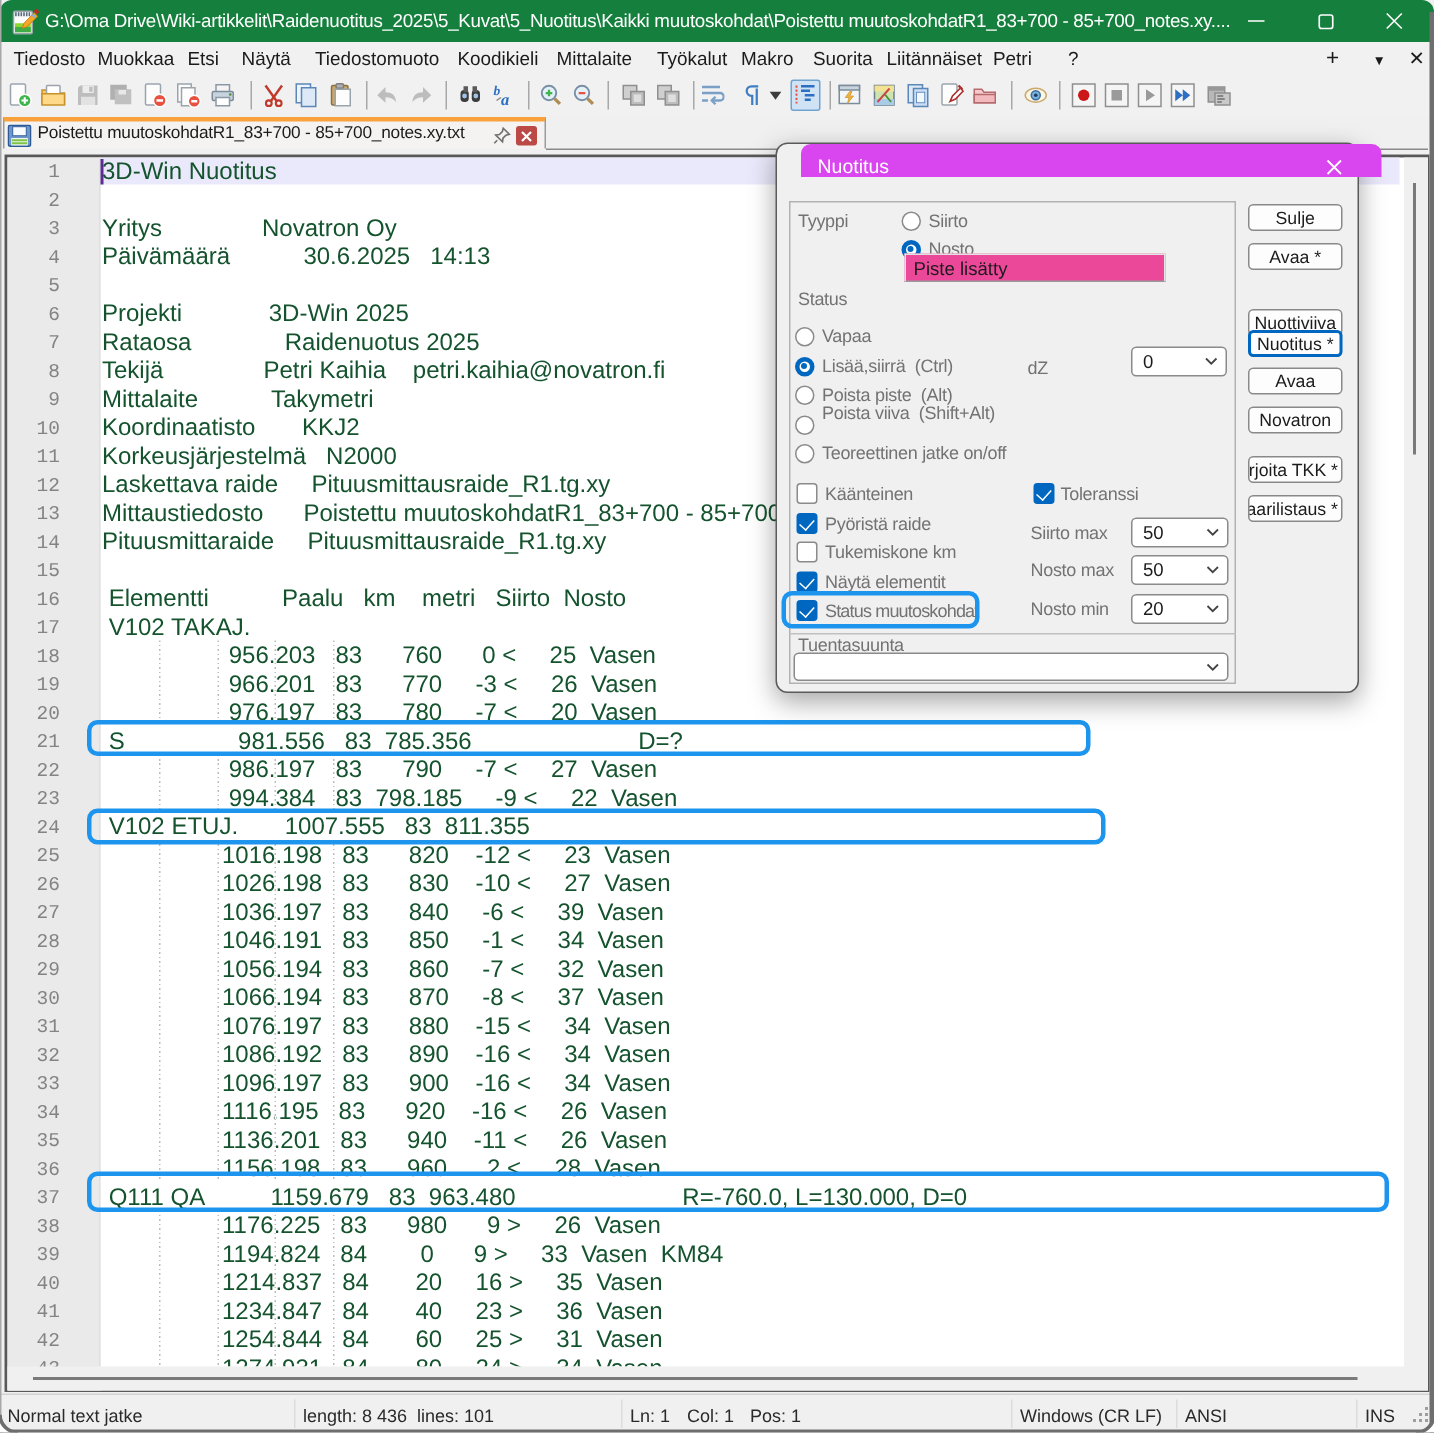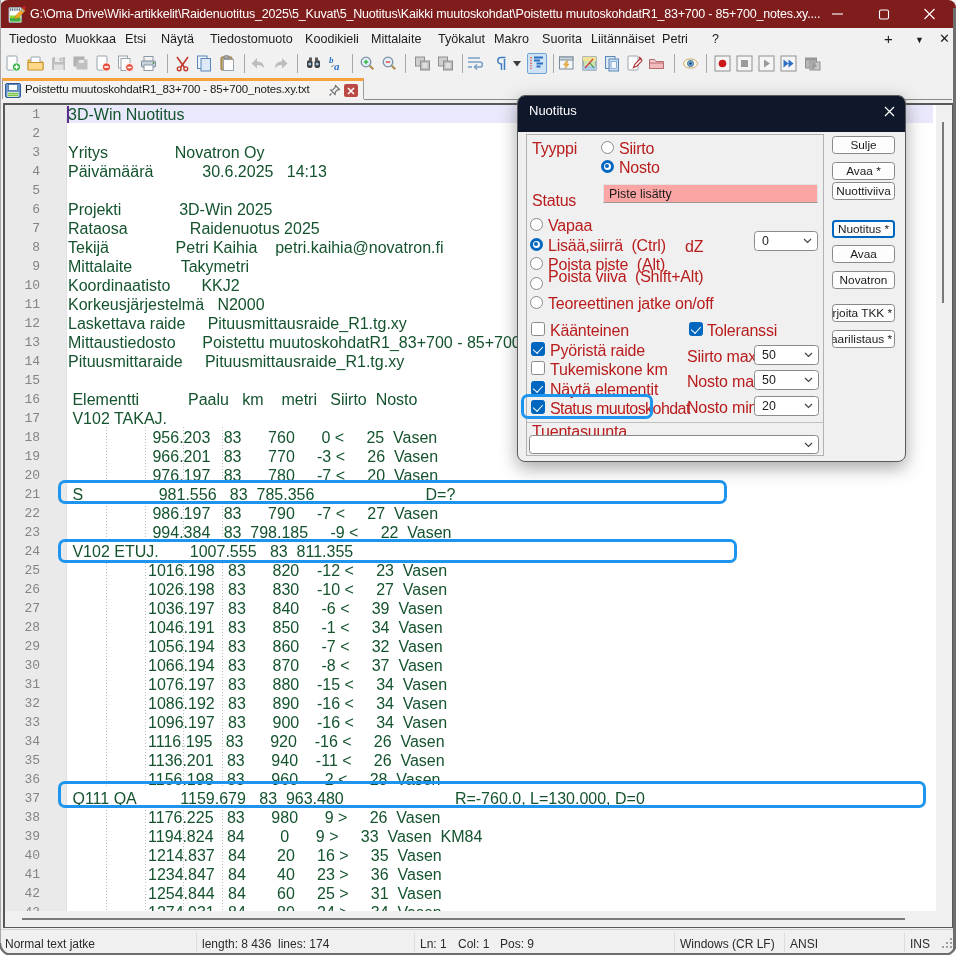--- a/index.html
+++ b/index.html
@@ -1,18 +1,18 @@
 <!DOCTYPE html>
 <html><head><meta charset="utf-8"><style>
 *{margin:0;padding:0;box-sizing:border-box}
 html,body{width:956px;height:955px;overflow:hidden;background:#f0f0f0;
  font-family:"Liberation Sans",sans-serif;-webkit-font-smoothing:antialiased}
 .abs{position:absolute}
 
-#titlebar{position:absolute;left:0;top:0;width:956px;height:28px;background:#7f1d1d;border-radius:8px 8px 0 0}
+#titlebar{position:absolute;left:0;top:0;width:956px;height:28px;background:#15803d;border-radius:8px 8px 0 0}
 #title-text{position:absolute;left:30px;top:7px;font-size:12.5px;color:#ffffff;white-space:nowrap;letter-spacing:-0.2px}
 
 #menubar{position:absolute;left:0;top:28px;width:956px;height:22px;background:#f1f1f1}
 .mi{position:absolute;top:4px;font-size:12.6px;color:#1b1b1b;white-space:nowrap}
 
 #toolbar{position:absolute;left:0;top:50px;width:956px;height:27px;background:#f1f1f1}
 .ti{position:absolute;top:5px}
 .tsep{position:absolute;top:4px;width:1px;height:19px;background:#a8a8a8}
 
 #tabbar{position:absolute;left:0;top:77px;width:956px;height:26px;background:#f0f0f0}
@@ -32,35 +32,35 @@
 #vsb{position:absolute;left:936px;top:105px;width:16px;height:822px;background:#f0f0f0}
 #vsb-thumb{position:absolute;left:942px;top:122px;width:2px;height:181px;background:#7a7a7a}
 #hsb{position:absolute;left:5px;top:911px;width:931px;height:16px;background:#f0f0f0}
 #hsb-thumb{position:absolute;left:22px;top:918px;width:883px;height:2px;background:#7a7a7a}
 
 #statusbar{position:absolute;left:0;top:929px;width:956px;height:26px;background:#f0f0f0;border-top:1px solid #d2d2d2}
 .st{position:absolute;top:7px;font-size:12px;color:#2a2a2a;white-space:nowrap}
 .ssep{position:absolute;top:3px;width:1px;height:19px;background:#dcdcdc}
 
 #dialog{position:absolute;left:517px;top:95px;width:389px;height:367px;background:#f0f0f0;border:1.5px solid #5a5a5a;border-radius:8px;box-shadow:0 6px 18px rgba(0,0,0,.35)}
-#dlg-title{position:absolute;left:0;top:0;width:100%;height:36px;background:#0f172a;border-radius:6.5px 6.5px 0 0}
+#dlg-title{position:absolute;left:16px;top:0;width:100%;height:22px;background:#d946ef;border-radius:6.5px 6.5px 0 0}
 #dlg-title span{position:absolute;left:11px;top:7px;color:#fff;font-size:13px}
-.dl{position:absolute;font-size:16px;letter-spacing:-0.2px;color:#b91c1c;white-space:pre}
+.dl{position:absolute;font-size:12px;letter-spacing:-0.2px;color:#737373;white-space:pre}
 #groupbox{position:absolute;left:8px;top:38px;width:298px;height:322px;border:1px solid #b2b2b2}
 .radio{position:absolute;width:13px;height:13px;border:1px solid #8a8a8a;border-radius:50%;background:#fff}
 .radio.on{border:3.5px solid #0067c0}
 .radio.on::after{content:"";position:absolute;left:1px;top:1px;width:4px;height:4px;border-radius:50%;background:#0067c0}
 .cb{position:absolute;width:13.5px;height:13.5px;border:1px solid #8a8a8a;border-radius:2.5px;background:#fff}
 .cb.on{background:#0067c0;border-color:#0067c0}
 .cb.on::after{content:"";position:absolute;left:3.2px;top:0.8px;width:4.5px;height:8px;border:solid #fff;border-width:0 1.6px 1.6px 0;transform:rotate(42deg)}
 .combo{position:absolute;background:#fff;border:1px solid #8a8a8a;border-radius:3.5px}
 .combo .val{position:absolute;left:7px;top:2px;font-size:12.4px;color:#1b1b1b}
 .combo svg{position:absolute;right:5px;top:50%;margin-top:-4px}
 .btn{position:absolute;left:314px;width:63px;height:18px;background:#fdfdfd;border:1px solid #898989;border-radius:3.5px;font-size:11.8px;color:#1b1b1b;overflow:hidden;display:flex;align-items:center;justify-content:center;white-space:nowrap}
-#statusfield{position:absolute;left:85px;top:88px;width:215px;height:19px;background:#fca5a5;border:1px solid #e2e2e2;border-bottom:1px solid #9a9a9a}
+#statusfield{position:absolute;left:85px;top:73px;width:174px;height:19px;background:#ec4899;border:1px solid #e2e2e2;border-bottom:1px solid #9a9a9a}
 #statusfield span{position:absolute;left:5px;top:2px;font-size:12.4px;color:#1b1b1b}
 #hl-kaikki{position:absolute;left:3px;top:298px;width:132px;height:25px;border:3.5px solid #1d95ee;border-radius:7px}
 </style></head>
 <body>
 <div id="titlebar">
     <svg class="abs" style="left:8px;top:5px" width="19" height="19" viewBox="0 0 19 19">
 <rect x="1" y="2.5" width="12.5" height="15" rx="1" fill="#fdfdfd" stroke="#9aa4ad"></rect>
 <path d="M2 10.5h10.5v6H2z" fill="#8ed62f"></path>
       <path d="M2 13h10.5v3.5H2z" fill="#3fae49"></path>
 <path d="M2.6 3.2v2.6M4.4 3.2v2.6M6.2 3.2v2.6M8 3.2v2.6M9.8 3.2v2.6M11.6 3.2v2.6" stroke="#5a6b7a" stroke-width="1.1"></path>
@@ -401,25 +401,25 @@
 <div class="bluebox" style="left:58px;top:539px;width:679px;height:24px"></div>
 <div class="bluebox" style="left:58px;top:781px;width:868px;height:27px"></div>
 <div id="vsb"></div>
 <div id="vsb-thumb"></div>
 <div id="hsb"></div>
 <div id="hsb-thumb"></div>
 <div id="statusbar">
 <span class="st" style="left:5px">Normal text jatke</span>
 <div class="ssep" style="left:196px"></div>
 <span class="st" style="left:202px">length: 8 436</span>
-<span class="st" style="left:278px">lines: 174</span>
+<span class="st" style="left:278px">lines: 101</span>
 <div class="ssep" style="left:414px"></div>
 <span class="st" style="left:420px">Ln: 1</span>
 <span class="st" style="left:458px">Col: 1</span>
-<span class="st" style="left:500px">Pos: 9</span>
+<span class="st" style="left:500px">Pos: 1</span>
 <div class="ssep" style="left:674px"></div>
 <span class="st" style="left:680px">Windows (CR LF)</span>
 <div class="ssep" style="left:784px"></div>
 <span class="st" style="left:790px">ANSI</span>
 <div class="ssep" style="left:904px"></div>
 <span class="st" style="left:910px">INS</span>
   </div>
 <div class="abs" style="left:0;top:0;width:1px;height:955px;background:#a8a8a8"></div>
 <div class="abs" style="left:953px;top:8px;width:3px;height:947px;background:#6e6e6e"></div>
 <div class="abs" style="left:0;top:953px;width:956px;height:2px;background:#6e6e6e"></div>
@@ -512,18 +512,18 @@
     <div class="abs" style="left:9px;top:326px;width:297px;height:1px;background:#c0c0c0"></div>
     <span class="dl" style="left:14px;top:327px">Tuentasuunta</span>
     <div class="combo" style="left:11px;top:339px;width:290px;height:19px">
       <span class="val"></span>
       <svg width="9" height="8" viewBox="0 0 9 8">
         <path d="M1 2l3.5 3.5L8 2" fill="none" stroke="#444" stroke-width="1.2"></path>
       </svg>
     </div>
     <div class="btn" style="top:40px;">Sulje</div>
     <div class="btn" style="top:66px;">Avaa *</div>
-    <div class="btn" style="top:86px;">Nuottiviiva</div>
+    <div class="btn" style="top:110px;">Nuottiviiva</div>
     <div class="btn" style="top:124px;border:2px solid #0067c0;line-height:14px;">Nuotitus *</div>
     <div class="btn" style="top:149px;">Avaa</div>
     <div class="btn" style="top:175px;">Novatron</div>
     <div class="btn" style="top:208px;justify-content:flex-end;padding-right:2px">Kirjoita TKK *</div>
     <div class="btn" style="top:234px;justify-content:flex-end;padding-right:2px">Kaarilistaus *</div>
   </div>
 </body></html>

